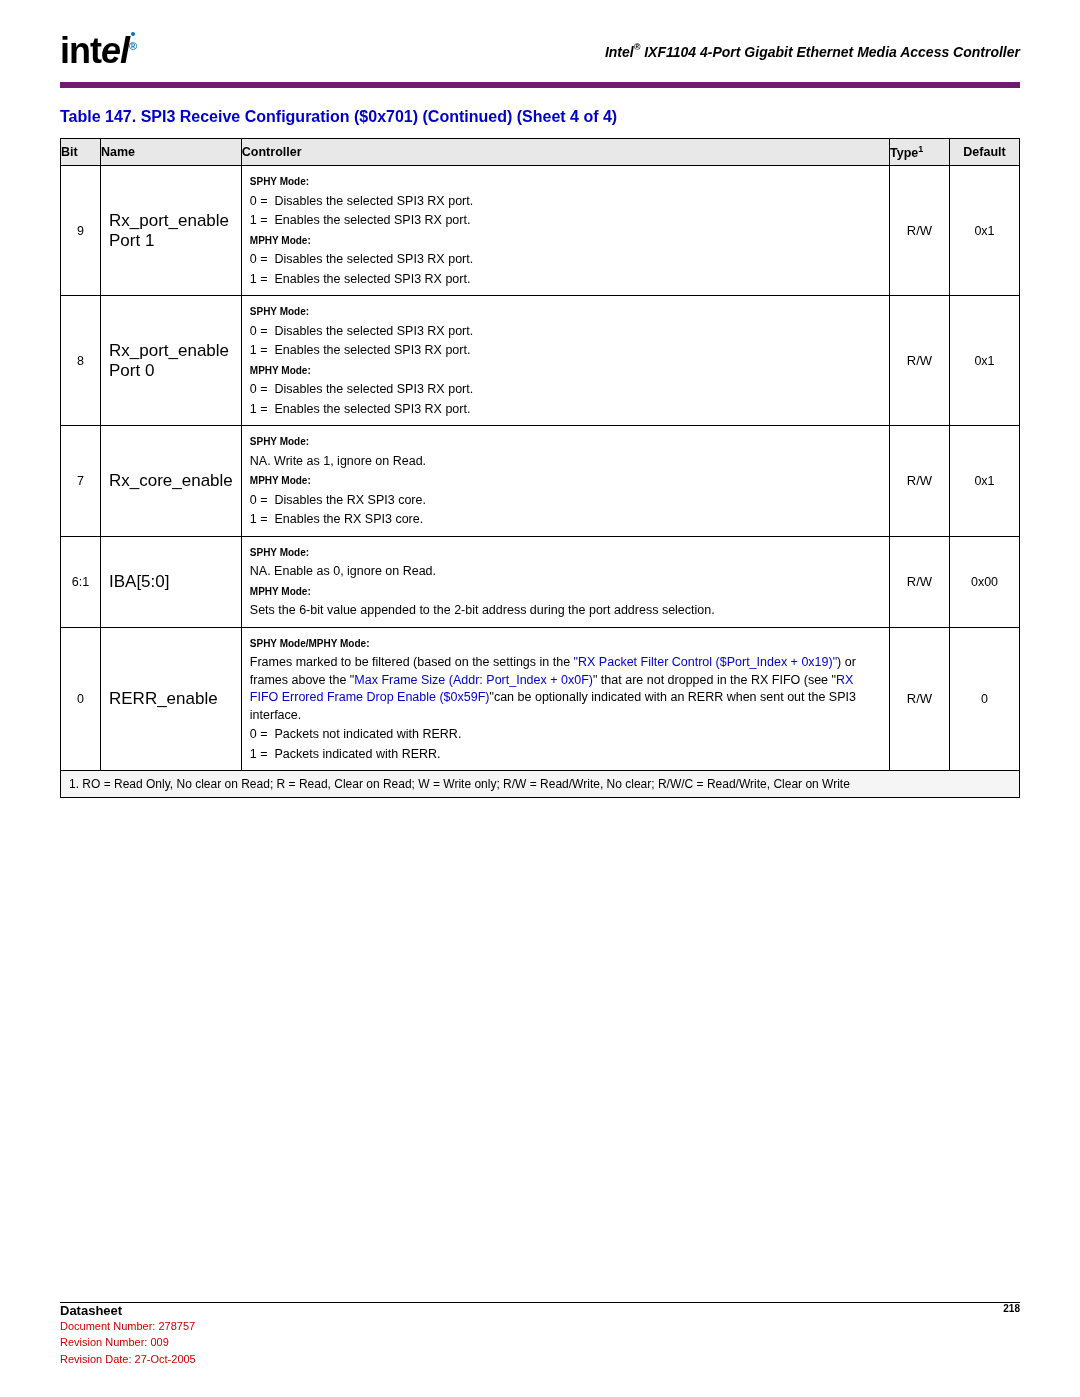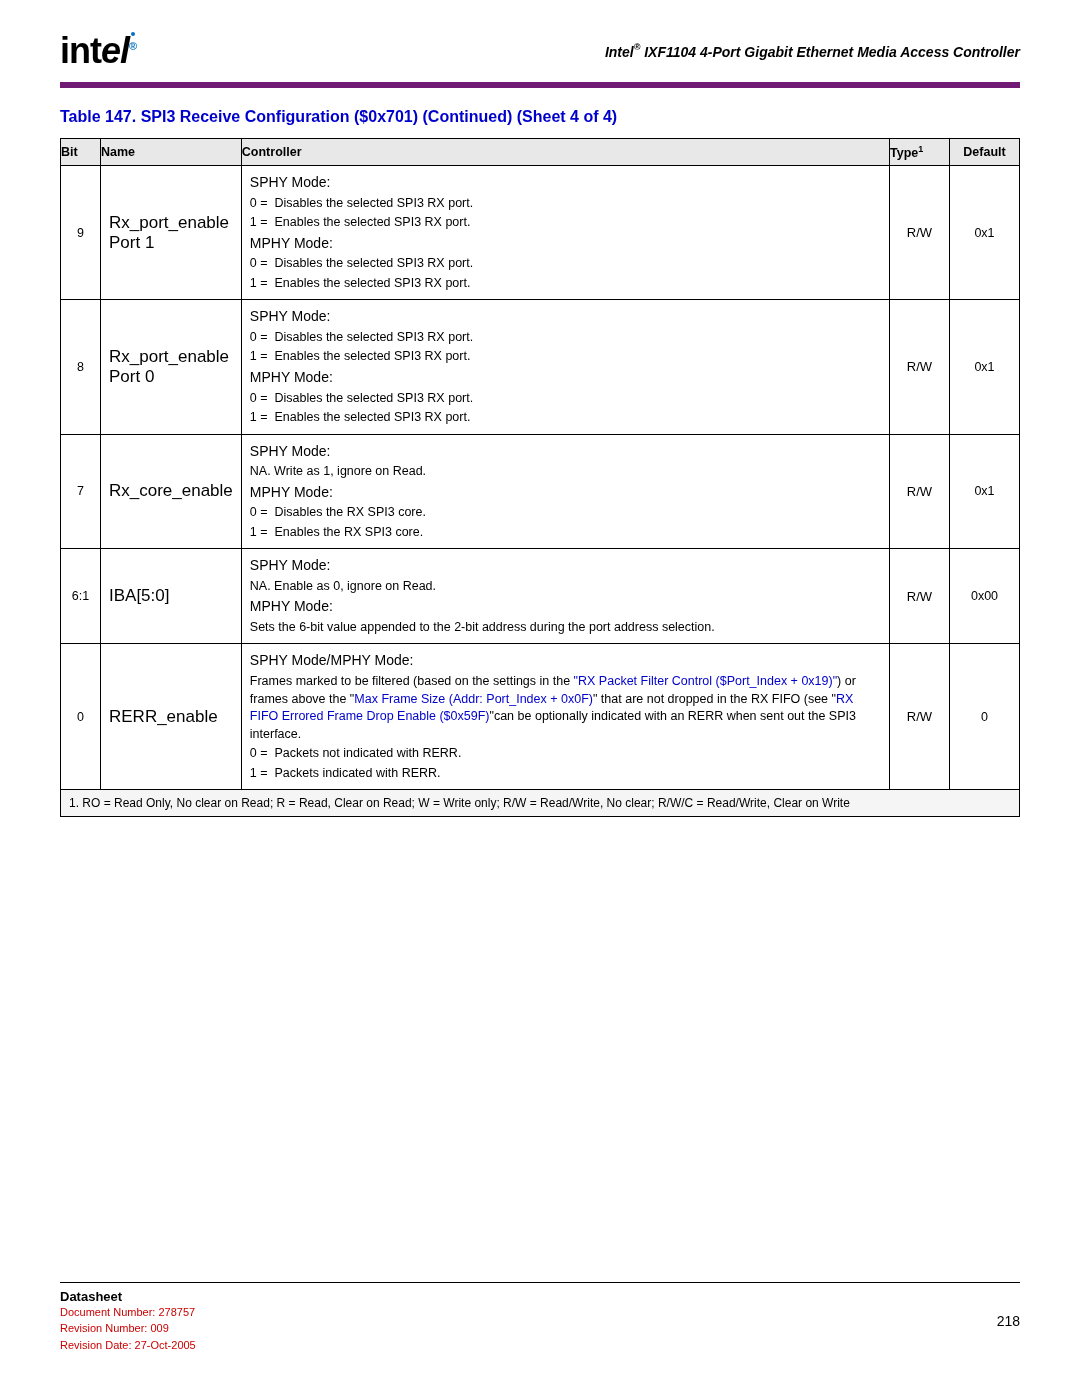--- a/index.html
+++ b/index.html
@@ -102,22 +102,22 @@
       font-size: 13px;
     }
 
     .main-table td.default-cell {
       text-align: center;
       vertical-align: middle;
       font-size: 12.5px;
     }
 
     .mode-label {
-      font-weight: normal;
-      font-size: 14px;
+      font-weight: bold;
+      font-size: 10px;
     }
 
     .desc-text {
       font-size: 12.5px;
       line-height: 1.4;
       margin: 2px 0;
     }
 
     .link-text {
       color: #0000cc;
@@ -127,45 +127,44 @@
     .footnote-row td {
       font-size: 12px;
       padding: 6px 8px;
       border: 1px solid #000;
       background: #f5f5f5;
     }
 
     
     .footer {
       position: absolute;
-      bottom: 44px;
+      bottom: 30px;
       left: 60px;
       right: 60px;
       display: flex;
       justify-content: space-between;
-      align-items: center;
+      align-items: flex-start;
       border-top: 1px solid #000;
-      padding-top: 6px;
     }
 
     .footer-left {
       font-size: 13px;
       font-weight: bold;
     }
 
     .footer-left .footer-sub {
       font-size: 11px;
       font-weight: normal;
       color: #cc0000;
       line-height: 1.5;
     }
 
     .footer-right {
-      font-size: 14px;
-      font-weight: normal;
+      font-size: 10px;
+      font-weight: bold;
     }
 
     sup {
       font-size: 9px;
     }
   </style>
 </head>
 <body>
 
 <div class="page-container">

